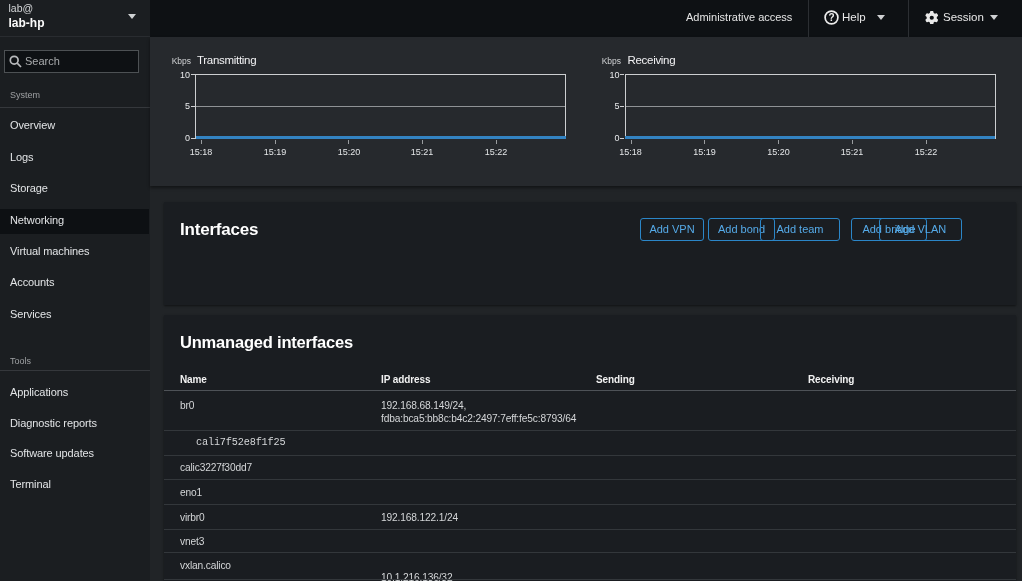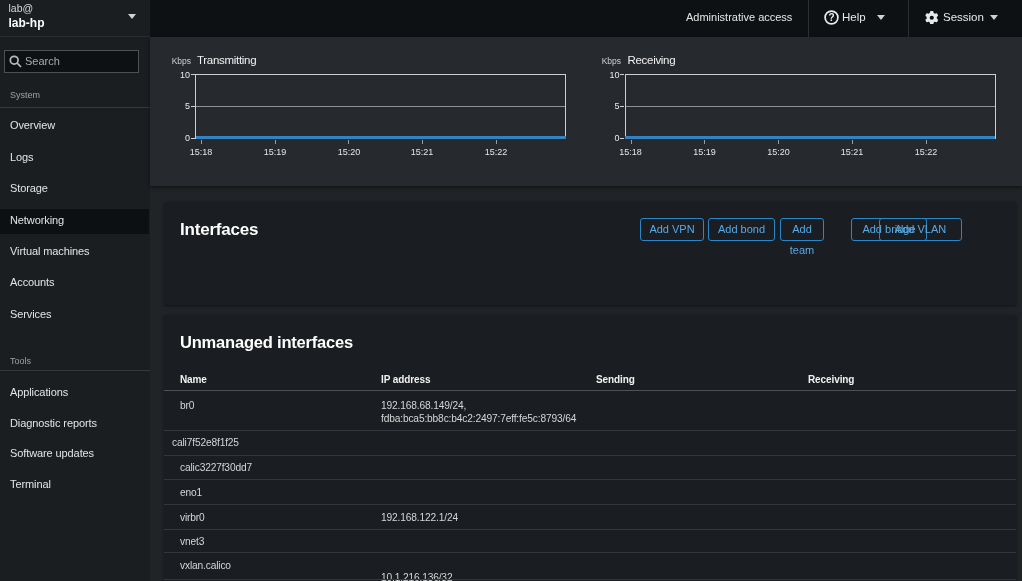--- a/index.html
+++ b/index.html
@@ -113,39 +113,39 @@
   <div class="xlab" style="left:610.5px; top:146.5px;">15:18</div>
   <div class="xlab" style="left:684.5px; top:146.5px;">15:19</div>
   <div class="xlab" style="left:758.5px; top:146.5px;">15:20</div>
   <div class="xlab" style="left:832px; top:146.5px;">15:21</div>
   <div class="xlab" style="left:906px; top:146.5px;">15:22</div>
 
   <div class="abs" style="left:164px; top:202px; width:852px; height:103px; background:#1a1d21; box-shadow:0 1px 2px rgba(0,0,0,0.5);"></div>
   <div class="txt" style="left:180px; top:219.5px; font-size:17px; line-height:20px; font-weight:bold; color:#ffffff; letter-spacing:-0.2px;">Interfaces</div>
   <div class="btn" style="left:640px; width:64px;">Add VPN</div>
   <div class="btn" style="left:708px; width:67px;">Add bond</div>
-  <div class="btn" style="left:780px; width:44px;">Add team</div>
+  <div class="btn" style="left:760px; width:80px;">Add team</div>
   <div class="btn" style="left:851px; width:76px;">Add bridge</div>
   <div class="btn" style="left:879px; width:83px;">Add VLAN</div>
 
   <div class="abs" style="left:164px; top:315px; width:852px; height:266px; background:#1a1d21; box-shadow:0 1px 2px rgba(0,0,0,0.5);"></div>
   <div class="txt" style="left:180px; top:332px; font-size:16.5px; line-height:20px; font-weight:bold; color:#ffffff; letter-spacing:-0.2px;">Unmanaged interfaces</div>
 
   <div class="hcell" style="left:180px; top:374px;">Name</div>
   <div class="hcell" style="left:381px; top:374px;">IP address</div>
   <div class="hcell" style="left:596px; top:374px;">Sending</div>
   <div class="hcell" style="left:808px; top:374px;">Receiving</div>
   <div class="abs" style="left:164px; top:390px; width:852px; height:1px; background:#4e5257;"></div>
 
   <div class="cell" style="left:180px; top:398.5px;">br0</div>
   <div class="cell" style="left:381px; top:398.5px;">192.168.68.149/24,</div>
   <div class="cell" style="left:381px; top:411.5px;">fdba:bca5:bb8c:b4c2:2497:7eff:fe5c:8793/64</div>
   <div class="rowline" style="top:430px;"></div>
 
-  <div class="cell" style="left:172px; top:436px;">cali7f52e8f1f25</div>
+  <div class="cell" style="left:196px; top:436px;font-family:Liberation Mono, monospace;">cali7f52e8f1f25</div>
   <div class="rowline" style="top:454.7px;"></div>
 
   <div class="cell" style="left:180px; top:461px;">calic3227f30dd7</div>
   <div class="rowline" style="top:479.4px;"></div>
 
   <div class="cell" style="left:180px; top:485.5px;text-align:center;">eno1</div>
   <div class="rowline" style="top:503.7px;"></div>
 
   <div class="cell" style="left:180px; top:510.5px;">virbr0</div>
   <div class="cell" style="left:381px; top:510.5px;">192.168.122.1/24</div>

